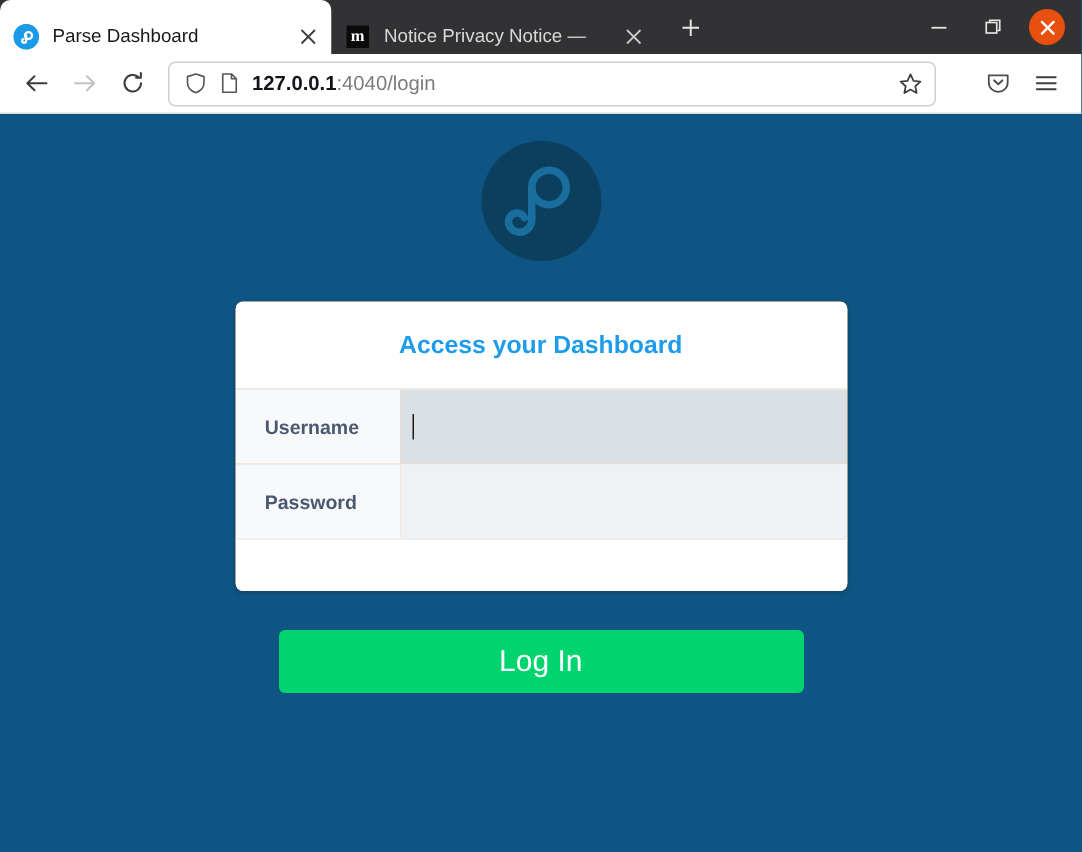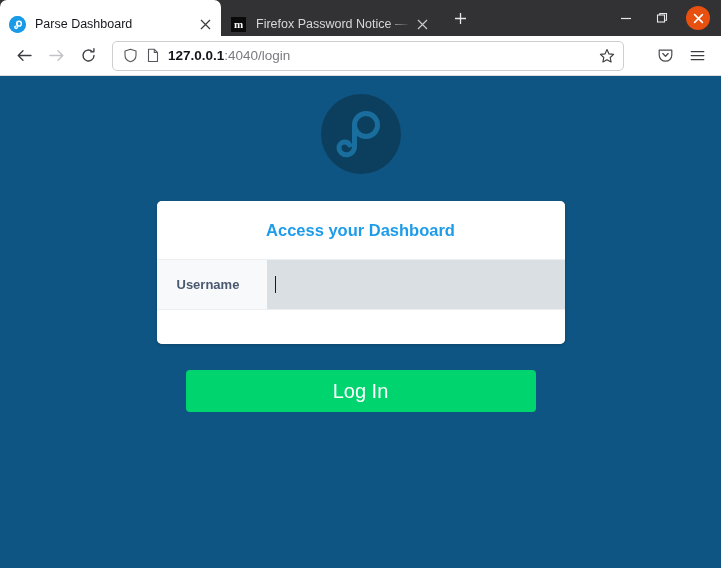--- a/index.html
+++ b/index.html
@@ -282,21 +282,21 @@
         <svg width="11" height="11" viewBox="0 0 11 11" xmlns="http://www.w3.org/2000/svg">
           <path d="M1 1 L10 10 M10 1 L1 10" stroke="#3c3c3e" stroke-width="1.2" fill="none"></path>
         </svg>
       </span>
     </div>
 
     <div class="tab inactive">
       <span class="tab-favicon">
         <span class="favicon-moz">m</span>
       </span>
-      <span class="tab-title">Firefox Password Notice —</span>
+      <span class="tab-title">Notice Privacy Notice —</span>
       <span class="tab-close">
         <svg width="11" height="11" viewBox="0 0 11 11" xmlns="http://www.w3.org/2000/svg">
           <path d="M1 1 L10 10 M10 1 L1 10" stroke="#c8c8ca" stroke-width="1.2" fill="none"></path>
         </svg>
       </span>
     </div>
 
     <div class="newtab">
       <svg width="13" height="13" viewBox="0 0 13 13" xmlns="http://www.w3.org/2000/svg">
         <path d="M6.5 1 V12 M1 6.5 H12" stroke="#e6e6e7" stroke-width="1.3" fill="none"></path>
@@ -394,20 +394,24 @@
     <div class="card">
       <div class="card-header">Access your Dashboard</div>
 
       <div class="field-row">
         <div class="field-label">Username</div>
         <div class="field-input focused">
           <span class="caret"></span>
         </div>
       </div>
 
+      <div class="field-row">
+        <div class="field-label">Password</div>
+        <div class="field-input normal"></div>
+      </div>
 
       <div class="card-footer"></div>
     </div>
 
     <button class="login-btn">Log In</button>
   </div>
 
 </div>
 
 </body></html>

